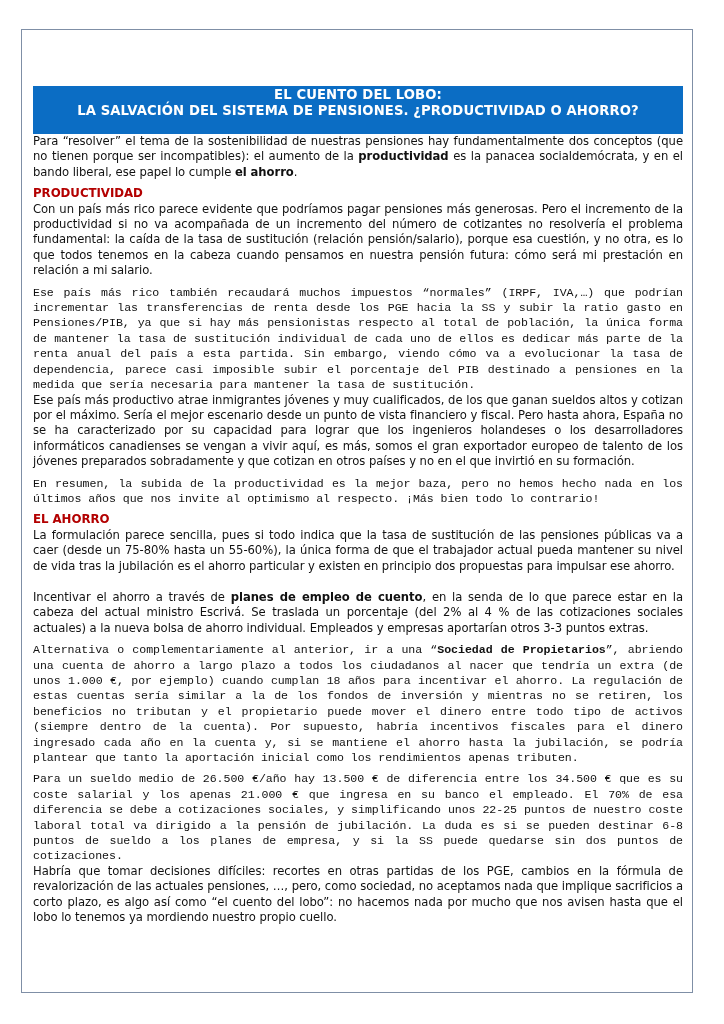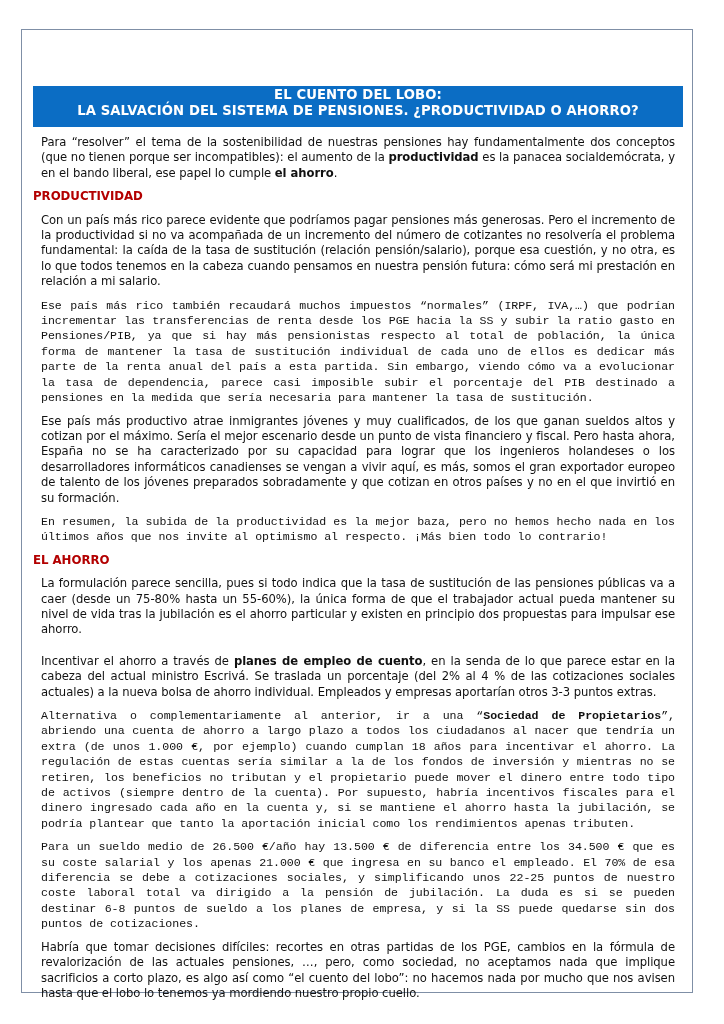--- a/index.html
+++ b/index.html
@@ -9,24 +9,24 @@
     border: 1px solid #7f8fa6; box-sizing: border-box; background: #fff;
   }
   .content {
     position: absolute; left: 33px; top: 86px; width: 650px;
     font-family: "DejaVu Sans", sans-serif; font-size: 11.6px; line-height: 15.4px;
     color: #111; text-align: justify; letter-spacing: -0.05px;
   }
   .title-bar {
     background: #0b6dc4; color: #fff; text-align: center;
     font-family: "DejaVu Sans", sans-serif; font-weight: bold;
-    font-size: 13.2px; line-height: 16px; padding: 1px 0 8px 0; letter-spacing: 0.1px;
+    font-size: 13.2px; line-height: 16px; padding: 1px 0 15px 0; letter-spacing: 0.1px;
   }
   .title-bar div { white-space: nowrap; }
-  p { margin: 8px; }
+  p { margin: 0; }
   .gap { margin-top: 6px; font-family: Liberation Mono, monospace; }
   .gap-big { margin-top: 16px; }
   h2 {
     margin: 6px 0 0 0; font-size: 11.8px; line-height: 15.4px; font-weight: bold;
     color: #b30000; font-family: "DejaVu Sans", sans-serif;
   }
   b { font-weight: bold; }
   .last { text-align-last: left; }
 </style>
 </head>

